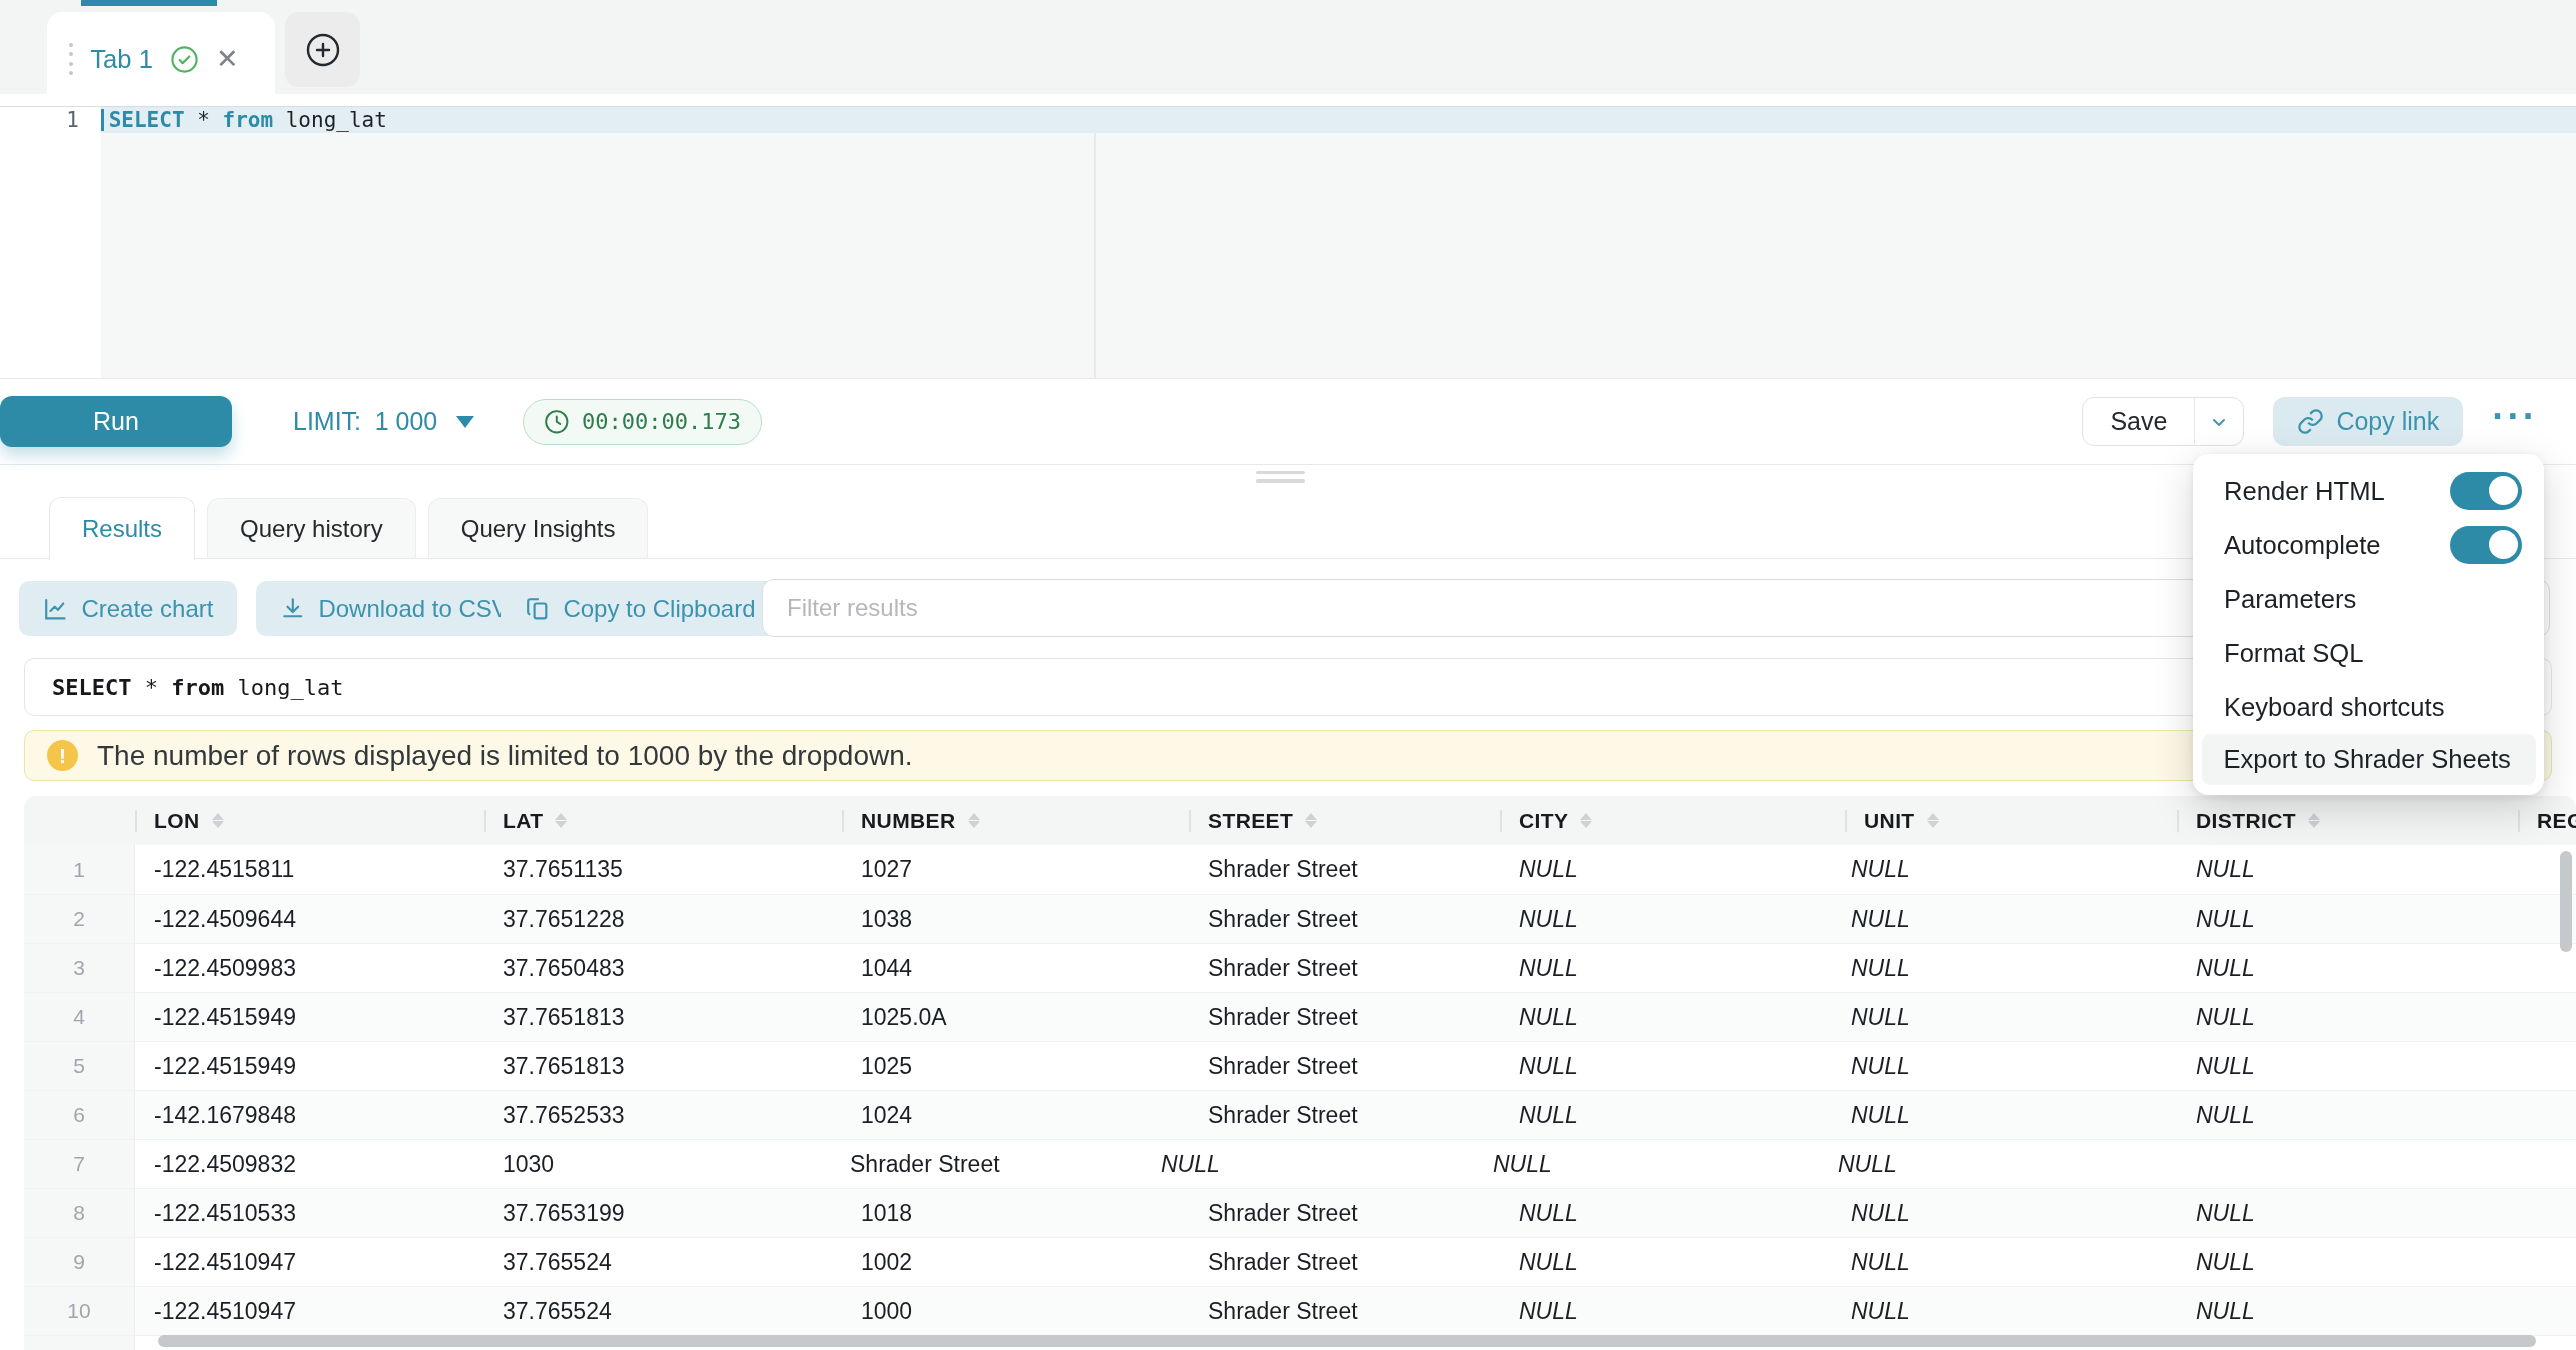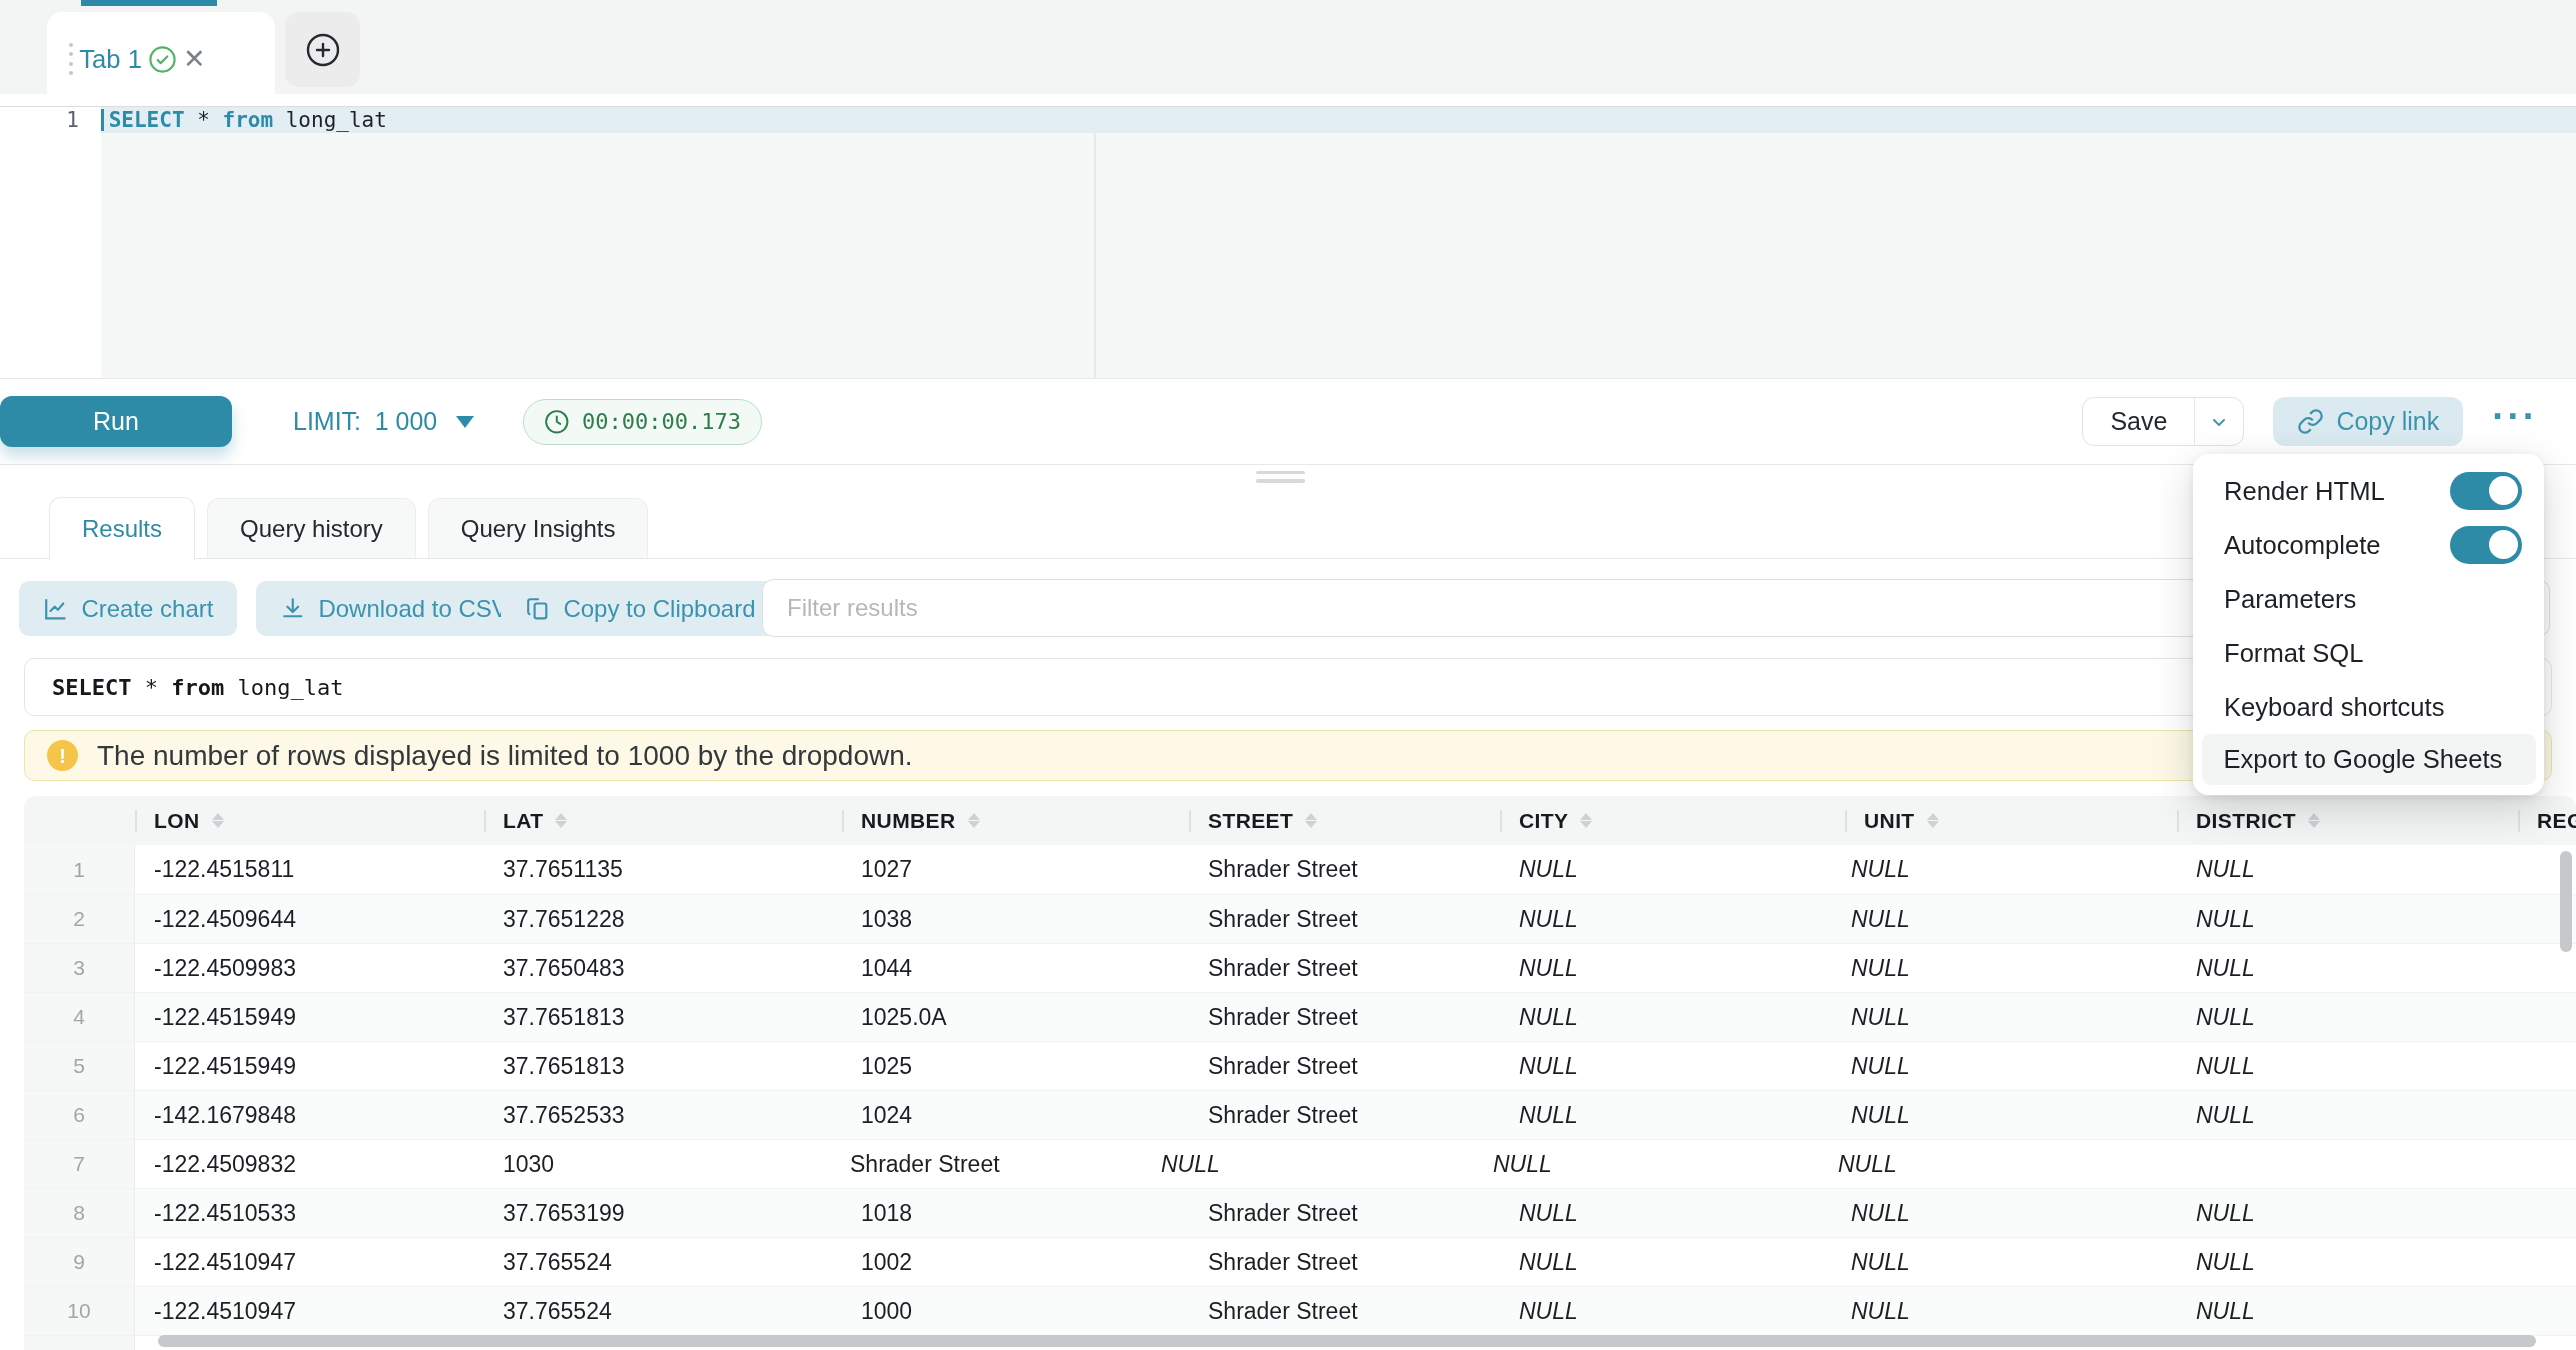--- a/index.html
+++ b/index.html
@@ -13,21 +13,21 @@
   body{background:#fff;}
   .stage{position:relative;width:2576px;height:1350px;background:#fff;overflow:hidden;
          font-family:"Liberation Sans",sans-serif;color:var(--text);}
   .mono{font-family:"DejaVu Sans Mono",monospace;}
 
   
   .tabstrip{position:absolute;left:0;top:0;right:0;height:94px;background:var(--strip-bg);}
   .strip-gap{position:absolute;left:0;top:94px;right:0;height:12px;background:#fff;}
   .accentbar{position:absolute;left:81px;top:0;width:136px;height:6px;background:var(--teal);z-index:3;}
   .tab-active{position:absolute;left:47px;top:12px;width:228px;height:94px;background:#fff;
-              border-radius:15.3px 15.3px 0 0;display:flex;align-items:center;padding:0 22px;gap:6px;z-index:2;}
+              border-radius:15.3px 15.3px 0 0;display:flex;align-items:center;padding:0 22px;gap:17px;z-index:2;}
   .dragdots{display:flex;flex-direction:column;gap:5.1px;}
   .dragdots i{width:4.3px;height:4.3px;border-radius:50%;background:#c3c8cc;}
   .tab-label{color:var(--teal);font-size:25.6px;}
   .tab-add{position:absolute;left:285px;top:12px;width:75px;height:75px;background:#ececed;
            border-radius:13.6px;display:flex;align-items:center;justify-content:center;z-index:1;}
   .xicon{font-size:27px;color:#7c8287;line-height:1;}
 
   
   .editor-topline{position:absolute;left:0;top:106px;right:0;height:1.7px;background:#d9dde0;}
   .editor{position:absolute;left:0;top:107px;right:0;height:271px;background:var(--editor-bg);}
@@ -452,18 +452,18 @@
       <div class="menu-item">
         <span class="lbl">Parameters</span>
       </div>
       <div class="menu-item">
         <span class="lbl">Format SQL</span>
       </div>
       <div class="menu-item">
         <span class="lbl">Keyboard shortcuts</span>
       </div>
       <div class="menu-item hl">
-        <span class="lbl">Export to Google Sheets</span>
+        <span class="lbl">Export to Shrader Sheets</span>
       </div>
     </div>
 
 </div>
 
 
 </body></html>

